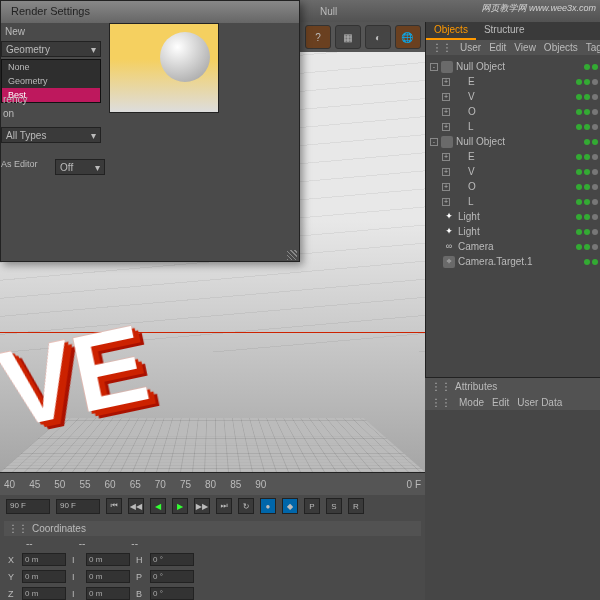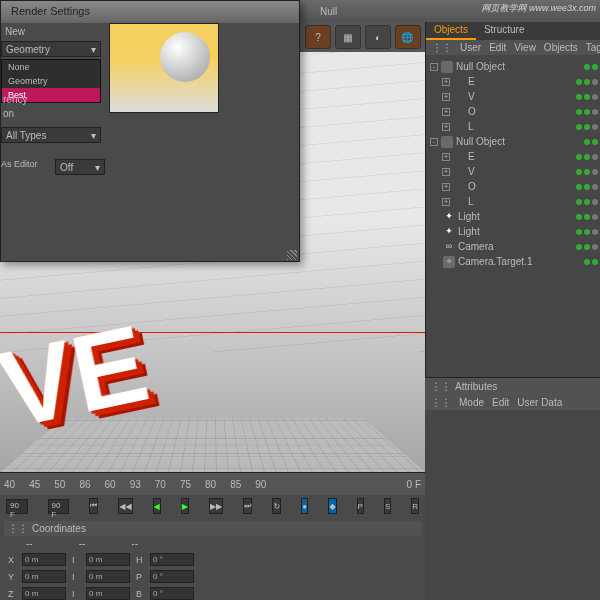--- a/index.html
+++ b/index.html
@@ -43,21 +43,21 @@
 .ico.light{color:#fff}
 .ico.sky{background:radial-gradient(#8cf,#46a);border-radius:50%}
 .ico.cam{color:#ccc}
 .dots{margin-left:auto;display:flex;gap:2px}
 .dot{width:6px;height:6px;border-radius:50%}
 .dg{background:#3a3}.dgr{background:#777}
 .attr-panel{position:absolute;right:0;top:377px;width:175px;height:223px;background:#464646;border-top:1px solid #222}
 .attr-h{background:#525252;padding:3px 6px;display:flex;gap:4px;align-items:center}
 .timeline{position:absolute;left:0;bottom:0;width:425px;height:128px;background:#b91c1c;border-top:1px solid #222}
 .ruler{height:22px;background:#555;display:flex;align-items:center;padding:0 4px;font-size:8px;gap:14px;color:#999}
-.transport{height:22px;background:#4a4a4a;display:flex;align-items:center;gap:20px;padding:0 6px}
+.transport{height:22px;background:#4a4a4a;display:flex;align-items:center;gap:6px;padding:0 6px}
 .frame-in{width:44px;height:15px;background:#333;border:1px solid #222;padding:1px 3px;font-size:8px}
 .tctl{width:16px;height:16px;background:#3a3a3a;border:1px solid #222;display:flex;align-items:center;justify-content:center;font-size:8px}
 .tctl.play{color:#3f3}
 .tctl.c{background:#06a}
 .coords{background:#4a4a4a;padding:4px}
 .coords-h{display:flex;gap:4px;padding:2px 4px;align-items:center;background:#525252}
 .crow{display:flex;gap:6px;padding:2px 4px}
 .cfield{display:flex;align-items:center;gap:2px}
 .cfield input{width:44px;height:13px;background:#333;border:1px solid #222;color:#aaa;font-size:8px;padding:0 2px}
 .cfield .lbl{width:12px;font-size:9px}
@@ -291,23 +291,23 @@
     <span>Edit</span>
     <span>User Data</span>
   </div>
 </div>
 
 <div class="timeline">
   <div class="ruler" id="ruler">
       <span>40</span>
       <span>45</span>
       <span>50</span>
-      <span>86</span>
+      <span>55</span>
       <span>60</span>
-      <span>93</span>
+      <span>65</span>
       <span>70</span>
       <span>75</span>
       <span>80</span>
       <span>85</span>
       <span>90</span>
       <span style="margin-left: auto;">0 F</span>
     </div>
   <div class="transport">
     <div class="frame-in">90 F</div>
     <div class="frame-in">90 F</div>

